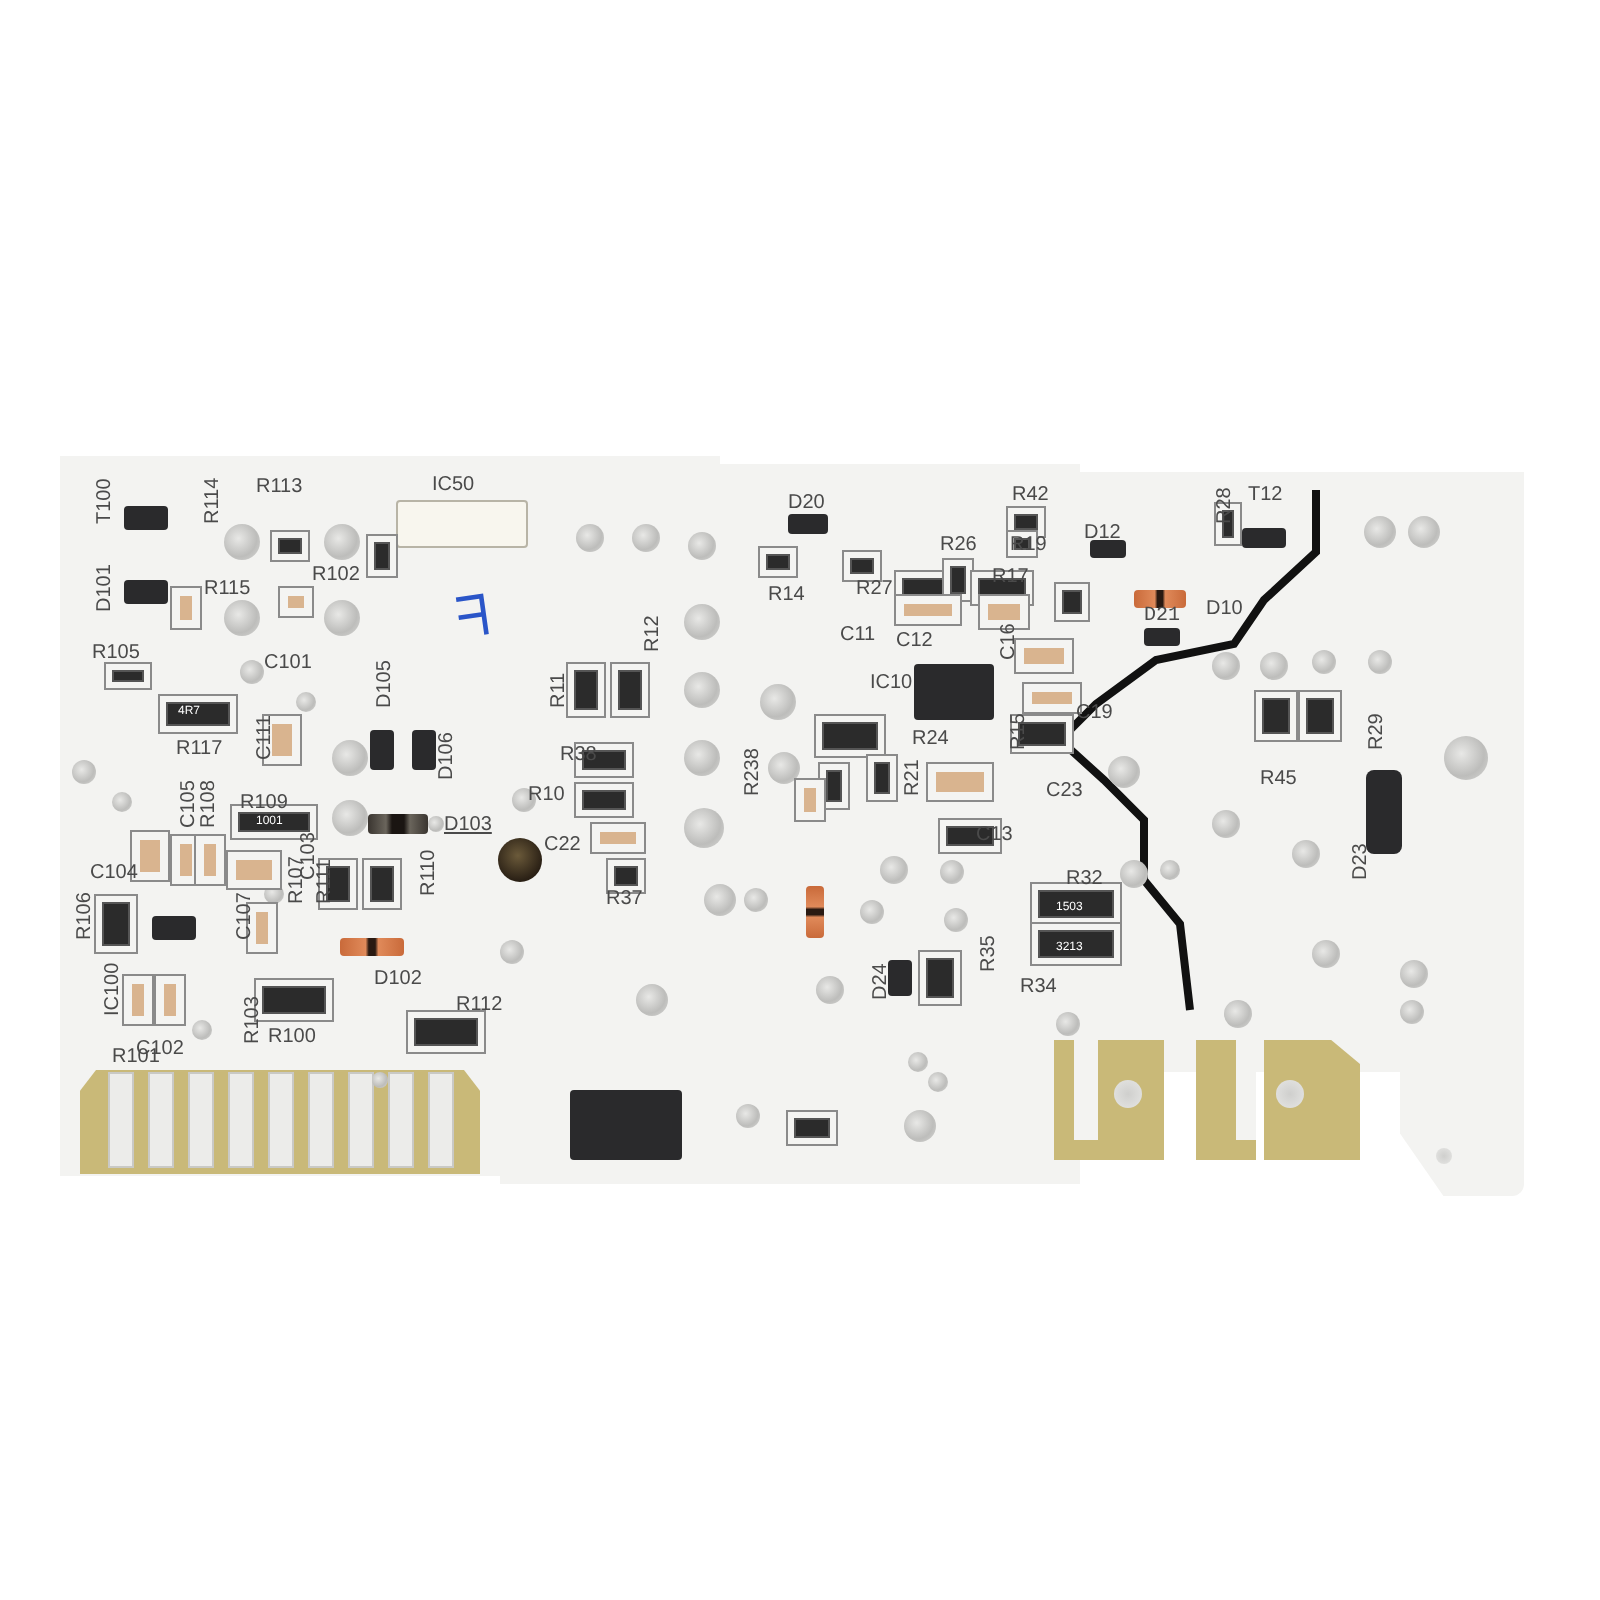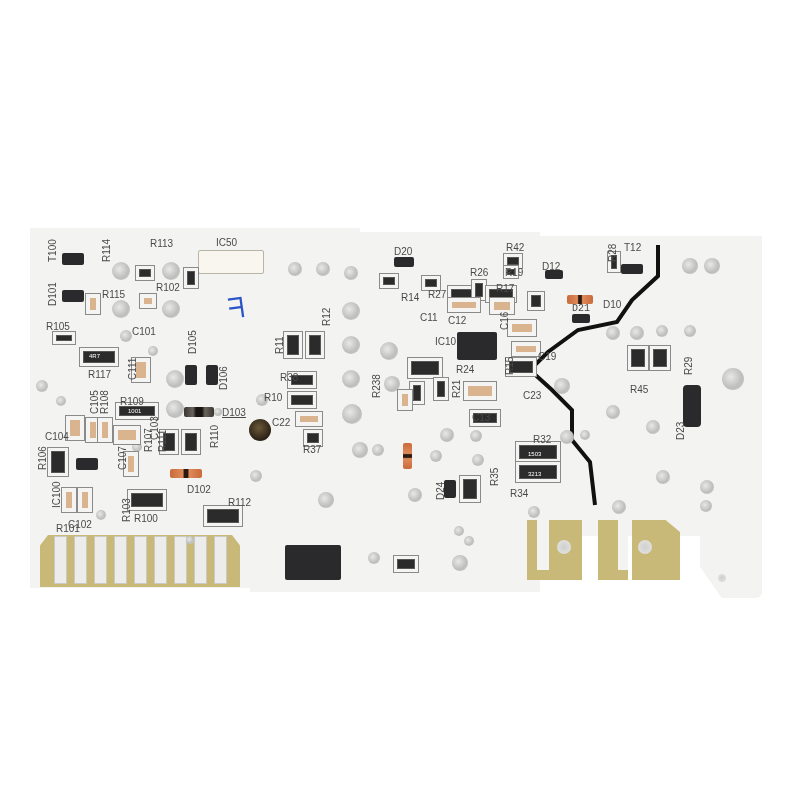--- a/index.html
+++ b/index.html
@@ -239,21 +239,21 @@
       <div class="res" style="left: 463px; top: 479px; width: 14px; height: 20px;"></div>
       <div class="pad-outline" style="left: 393px; top: 555px; width: 26px; height: 18px;"></div>
       <div class="res" style="left: 397px; top: 559px; width: 18px; height: 10px;"></div>
       <div class="pad-outline" style="left: 397px; top: 389px; width: 16px; height: 22px;"></div>
       <div class="cap" style="left: 402px; top: 394px; width: 6px; height: 12px;"></div>
     </div>
 
   <div id="labels">
       <div class="lbl v" style="left: 48px; top: 262px;">T100</div>
       <div class="lbl v" style="left: 102px; top: 262px;">R114</div>
-      <div class="lbl" style="left: 150px; top: 239px;">R113</div>
+      <div class="lbl" style="left: 128px; top: 239px;">R113</div>
       <div class="lbl" style="left: 216px; top: 238px;">IC50</div>
       <div class="lbl v" style="left: 48px; top: 306px;">D101</div>
       <div class="lbl" style="left: 102px; top: 290px;">R115</div>
       <div class="lbl" style="left: 156px; top: 283px;">R102</div>
       <div class="lbl" style="left: 46px; top: 322px;">R105</div>
       <div class="lbl" style="left: 132px; top: 327px;">C101</div>
       <div class="lbl" style="left: 88px; top: 370px;">R117</div>
       <div class="lbl v" style="left: 128px; top: 380px;">C111</div>
       <div class="lbl v" style="left: 188px; top: 354px;">D105</div>
       <div class="lbl v" style="left: 219px; top: 390px;">D106</div>
@@ -276,36 +276,36 @@
       <div class="lbl" style="left: 134px; top: 514px;">R100</div>
       <div class="lbl" style="left: 228px; top: 498px;">R112</div>
       <div class="lbl v" style="left: 275px; top: 354px;">R11</div>
       <div class="lbl v" style="left: 322px; top: 326px;">R12</div>
       <div class="lbl" style="left: 264px; top: 373px; margin-left: 16px;">R38</div>
       <div class="lbl" style="left: 264px; top: 393px;">R10</div>
       <div class="lbl" style="left: 272px; top: 418px;">C22</div>
       <div class="lbl" style="left: 303px; top: 445px;">R37</div>
       <div class="lbl v" style="left: 372px; top: 398px;">R238</div>
       <div class="lbl" style="left: 394px; top: 247px;">D20</div>
-      <div class="lbl" style="left: 384px; top: 293px; margin-left: 17px;">R14</div>
+      <div class="lbl" style="left: 384px; top: 293px;">R14</div>
       <div class="lbl" style="left: 428px; top: 290px;">R27</div>
       <div class="lbl" style="left: 506px; top: 243px;">R42</div>
       <div class="lbl" style="left: 470px; top: 268px;">R26</div>
       <div class="lbl" style="left: 505px; top: 268px;">R19</div>
       <div class="lbl" style="left: 496px; top: 284px;">R17</div>
       <div class="lbl" style="left: 542px; top: 262px;">D12</div>
       <div class="lbl" style="left: 420px; top: 313px;">C11</div>
       <div class="lbl" style="left: 448px; top: 316px;">C12</div>
       <div class="lbl v" style="left: 500px; top: 330px;">C16</div>
       <div class="lbl" style="left: 435px; top: 337px;">IC10</div>
       <div class="lbl" style="left: 436px; top: 365px; padding-left: 20px;">R24</div>
       <div class="lbl v" style="left: 505px; top: 375px;">R15</div>
       <div class="lbl" style="left: 523px; top: 391px;">C23</div>
       <div class="lbl" style="left: 538px; top: 352px;">C19</div>
-      <div class="lbl" style="left: 472px; top: 413px; text-align: right;">C13</div>
+      <div class="lbl" style="left: 488px; top: 413px; text-align: right;">C13</div>
       <div class="lbl v" style="left: 608px; top: 262px;">R28</div>
       <div class="lbl" style="left: 624px; top: 243px;">T12</div>
       <div class="lbl" style="left: 603px; top: 300px;">D10</div>
       <div class="lbl" style="left: 572px; top: 304px; font-family: Liberation Mono, monospace;">D21</div>
       <div class="lbl v" style="left: 684px; top: 375px;">R29</div>
       <div class="lbl" style="left: 630px; top: 385px;">R45</div>
       <div class="lbl v" style="left: 676px; top: 440px;">D23</div>
       <div class="lbl" style="left: 533px; top: 435px;">R32</div>
       <div class="lbl" style="left: 510px; top: 489px;">R34</div>
       <div class="lbl v" style="left: 490px; top: 486px;">R35</div>

